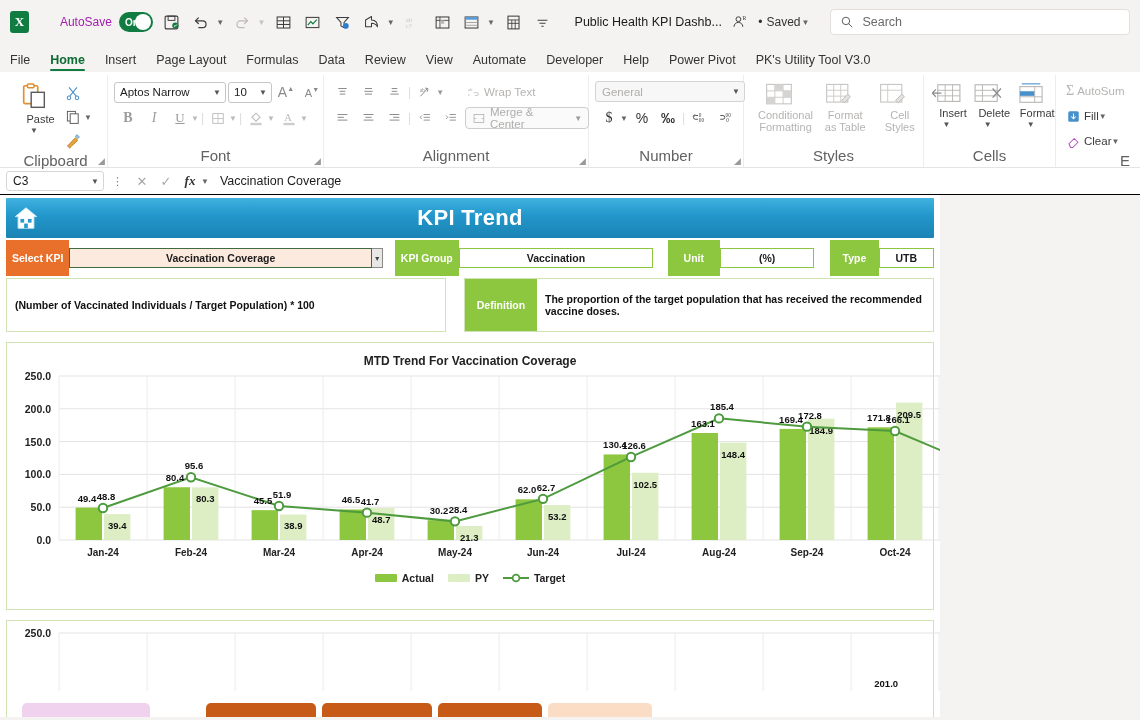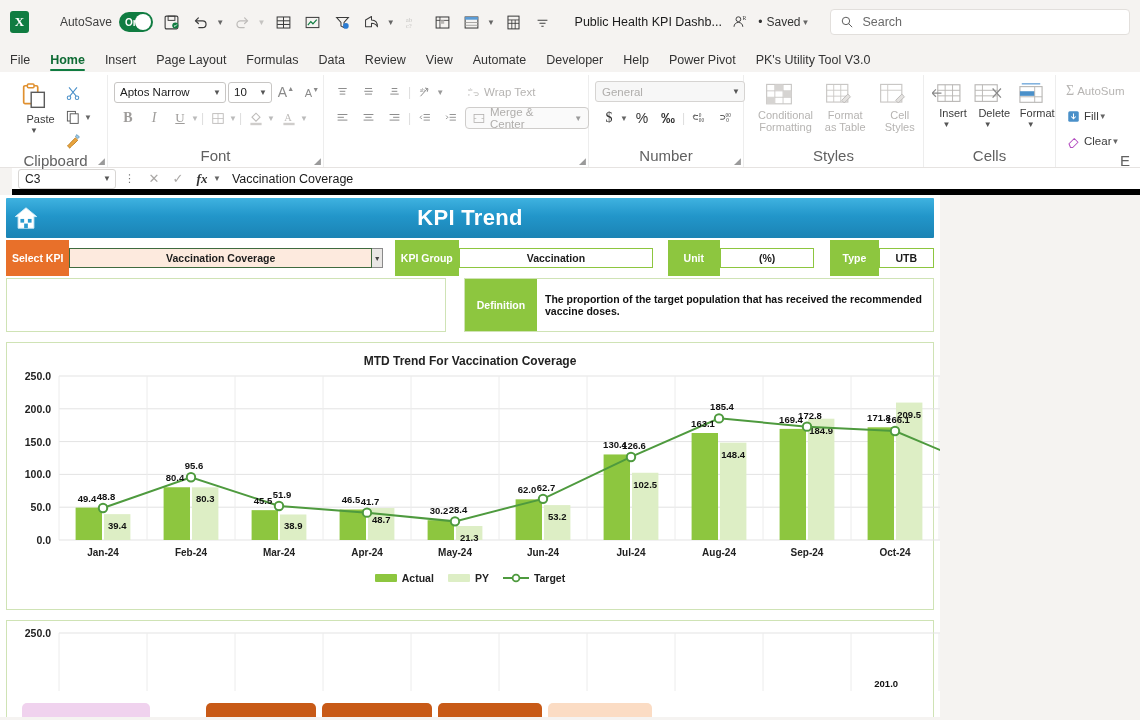--- a/index.html
+++ b/index.html
@@ -19,21 +19,21 @@
     display: flex; align-items: center;
     padding: 0 10px; gap: 7px;
   }
   .xl-logo {
     width: 22px; height: 22px; border-radius: 3px;
     background: #107c41; color: #fff;
     font-weight: bold; font-size: 13px;
     display: flex; align-items: center; justify-content: center;
     font-family: "Liberation Serif", serif;
   }
-  .autosave-label { font-size: 12px; color: #404040; margin-left: 24px; }
+  .autosave-label { font-size: 12px; color: #a21caf; margin-left: 24px; }
   .toggle {
     width: 40px; height: 20px; border-radius: 10px;
     background: #107c41; position: relative; cursor: pointer;
     display:flex; align-items:center;
   }
   .toggle .knob {
     position: absolute; right: 2px; top: 2px;
     width: 16px; height: 16px; border-radius: 50%; background: #fff;
   }
   .toggle .on-txt {
@@ -130,21 +130,21 @@
   }
   .numfmt {
     width: 150px; height: 21px; border: 1px solid #d6d4d2; border-radius: 3px;
     background: #f7f7f7; font-size: 11.5px; color: #b0aeac;
     padding: 0 14px 0 6px; display: flex; align-items: center; position: relative;
   }
 
   
   .formulabar {
     height: 27px; background: #fff; display: flex; align-items: center;
-    gap: 4px; padding: 0 6px; border-bottom: 6px solid #000000; margin-left: 12px;
+    gap: 4px; padding: 0 6px; border-bottom: 1px solid #000000;
   }
   .namebox {
     width: 98px; height: 20px; border: 1px solid #d8d6d4; border-radius: 3px;
     background: #fff; font-size: 12px; padding: 0 14px 0 6px;
     display: flex; align-items: center; position: relative; cursor: pointer;
   }
   .fb-ico { width: 20px; text-align: center; color: #a9a7a5; font-size: 13px; cursor: pointer; }
   .fb-input {
     flex: 1; height: 20px; border: 1px solid transparent;
     font-size: 12.5px; display: flex; align-items: center; padding-left: 6px;
@@ -552,20 +552,21 @@
           <svg width="14" height="13" viewBox="0 0 20 20">
               <rect x="2.5" y="4" width="15" height="12" fill="none" stroke="#b0aeac" stroke-width="1.2"></rect>
               <line x1="2.5" y1="10" x2="6" y2="10" stroke="#b0aeac" stroke-width="1"></line>
               <line x1="14" y1="10" x2="17.5" y2="10" stroke="#b0aeac" stroke-width="1"></line>
             </svg>
           <span>Merge &amp; Center</span>
           <span class="caret" style="margin-left:auto;color:#9a9a9a">▼</span>
         </div>
       </div>
     </div>
+    <div class="rgroup-label">Alignment</div>
     <span class="dialog-launcher">◢</span>
   </div>
 
   <div class="rgroup" style="width:155px">
     <div class="rgroup-body" style="flex-direction:column;gap:5px;padding-top:4px;align-items:flex-start">
       <div class="numfmt">
         <span>General</span>
         <span class="mini-caret">▼</span>
       </div>
       <div class="row" style="padding-left:2px">
@@ -737,20 +738,21 @@
     <span style="width:18px"></span>
     <div class="tag green" style="width:62px">Unit</div>
     <div class="valbox" style="width:116px">(%)</div>
     <span style="width:20px"></span>
     <div class="tag green" style="width:57px">Type</div>
     <div class="valbox" style="width:68px">UTB</div>
   </div>
 
   <div class="fd-row">
     <div class="fd-card" style="width:440px">
+      <div class="fd-value">(Number of Vaccinated Individuals / Target Population) * 100</div>
     </div>
     <div class="fd-card" style="flex:1">
       <div class="fd-label">Definition</div>
       <div class="fd-value">The proportion of the target population that has received the recommended vaccine doses.</div>
     </div>
   </div>
 
   <div class="chart-card" style="height:268px">
     <div class="chart-title">MTD Trend For Vaccination Coverage</div>
     <div class="plot">

